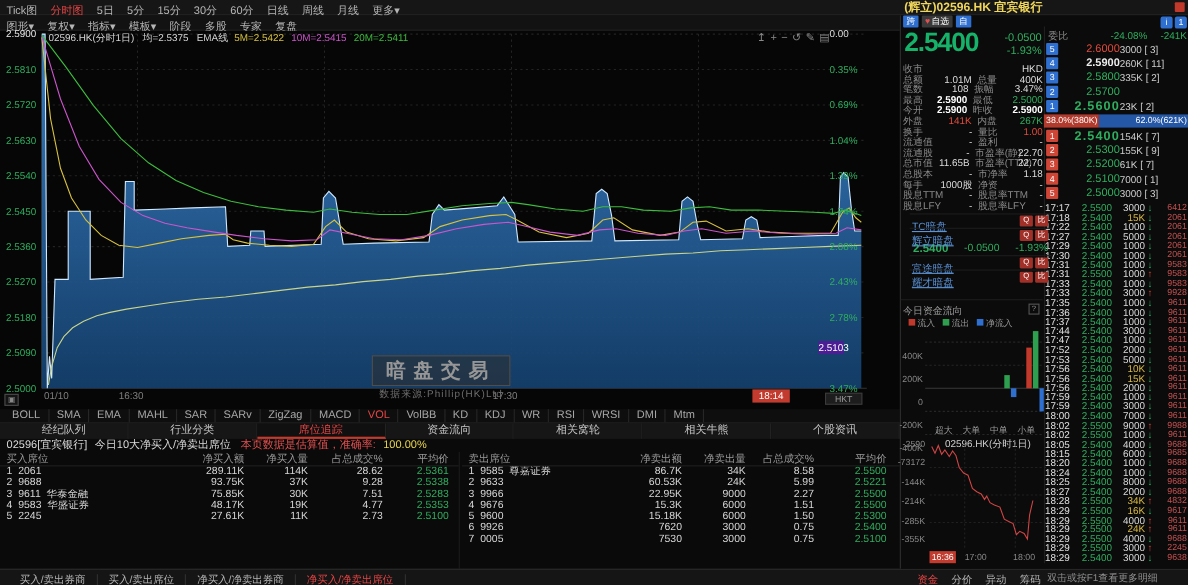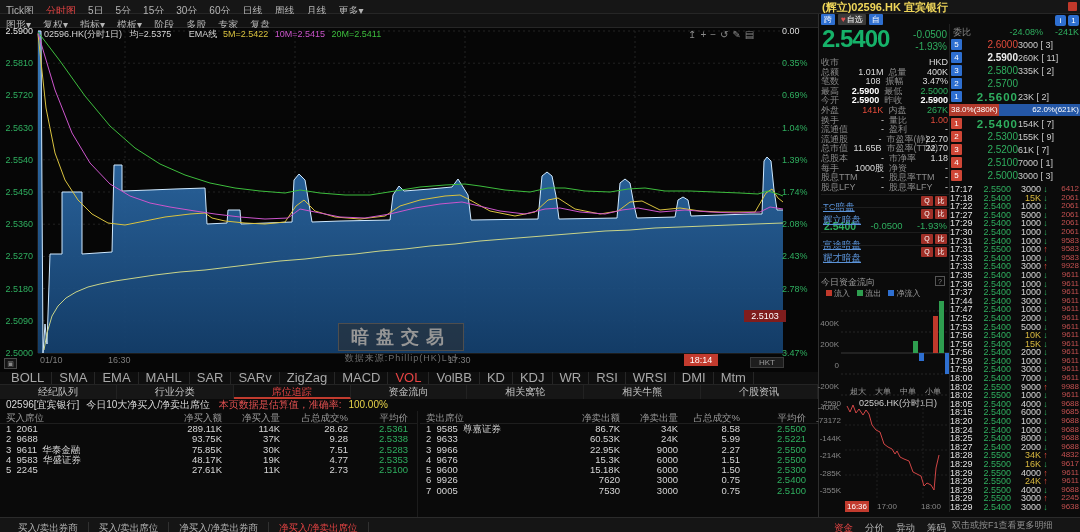--- a/index.html
+++ b/index.html
@@ -17,34 +17,34 @@
 #toolbar2{position:absolute;left:0;top:14px;width:818px;height:14px;background:#121212;border-bottom:1px solid #262626;white-space:nowrap}
 
 #chart{position:absolute;left:0;top:28px;width:818px;height:344px;background:#060606}
 #legend{position:absolute;left:44px;top:0;font-size:9px;white-space:nowrap;z-index:5}
 #legend .lw{color:#d5d5d5}#legend .l5{color:#d9c23f}#legend .l10{color:#cc55cc}#legend .l20{color:#3dbd3d}
 #chticons{position:absolute;left:688px;top:1px;z-index:5;color:#8a8a8a;font-size:10px}
 #chticons span{margin-right:4px}
 #yl{position:absolute;left:0;top:3px;width:36px;height:330px;z-index:4}
 .ylab{position:absolute;right:3px;font-size:9px;color:#2fae5f;height:10px;line-height:10px}
 .ylab.top{color:#e8e8e8}
-#yr{position:absolute;left:780px;top:3px;width:44px;height:336px;z-index:4}
+#yr{position:absolute;left:752px;top:3px;width:44px;height:336px;z-index:4}
 .yrl{position:absolute;left:2px;font-size:9px;color:#2fae5f;height:10px;line-height:10px}
 .yrl.top{color:#ddd}
-.pricetag{position:absolute;left:744px;top:282px;width:42px;height:12px;background:#7f1d1d;color:#fff;font-size:9px;line-height:12px;text-align:center;z-index:6}
+.pricetag{position:absolute;left:744px;top:282px;width:23px;height:12px;background:#4c1d95;color:#fff;font-size:9px;line-height:12px;text-align:center;z-index:6}
 .xlab{position:absolute;top:327px;font-size:9px;color:#7f7f7f;z-index:5}
 #timechip{position:absolute;left:684px;top:326px;width:34px;height:12px;background:#c23b2e;color:#fff;font-size:9px;line-height:12px;text-align:center;z-index:6}
 #hktchip{position:absolute;left:750px;top:329px;width:34px;height:11px;background:#1d1d1d;border:1px solid #3a3a3a;color:#9a9a9a;font-size:8px;line-height:9px;text-align:center;z-index:6}
 #camicon{position:absolute;left:4px;top:330px;width:13px;height:11px;border:1px solid #4a4a4a;background:#141414;color:#888;font-size:7px;line-height:10px;text-align:center;z-index:6}
 #wm{position:absolute;left:338px;top:295px;z-index:5;text-align:center}
 #wmbox{display:inline-block;border:1px solid #4e4e4e;background:rgba(45,45,45,.55);padding:1px 12px;font-size:18px;letter-spacing:7px;color:#969696;font-weight:bold}
 #wmsrc{margin-top:1px;font-size:9px;color:#6f6f6f;letter-spacing:1px}
 
 #indrow{position:absolute;left:0;top:372px;width:818px;height:13px;background:#0e0e0e;border-bottom:1px solid #242424;display:flex;align-items:center;padding-left:4px}
-.ii{font-size:13px;color:#a8a8a8;padding:0 7px;border-right:1px solid #262626;line-height:12px}
+.ii{font-size:10px;color:#a8a8a8;padding:0 7px;border-right:1px solid #262626;line-height:12px}
 .ii.act{color:#e64444}
 #sectabs{position:absolute;left:0;top:385px;width:818px;height:14px;display:flex}
 .st{flex:1;text-align:center;font-size:10px;line-height:14px;background:#161616;border-right:1px solid #222;color:#c5c5c5}
 .st.act{color:#e64444;border-bottom:2px solid #c23b2e;background:#101010}
 
 #seathead{position:absolute;left:6px;top:399px;width:812px;height:12px;font-size:10px;line-height:12px;white-space:nowrap}
 #seathead .h1{color:#dadada}#seathead .h2{color:#dadada;margin-left:4px}
 #seathead .note{color:#e05050;margin-left:6px}#seathead .acc{color:#e8d44a;margin-left:4px}
 .seat{position:absolute;top:411px;height:106px;font-size:9.5px}
 #buytable{left:0;width:418px;border-right:1px solid #1c1c1c}
@@ -101,21 +101,21 @@
 .ta{width:9px;text-align:center}
 .ta.d{color:#2fae5f}.ta.u{color:#e04b3b}
 .tbk{flex:1;text-align:right;color:#c45050;font-size:8px;padding-right:2px}
 #stats{position:absolute;left:2px;top:44px;width:127px}
 .srow{display:flex;height:9.6px;line-height:9.6px;font-size:9px;overflow:hidden}
 .sl{width:30px;color:#8b8b8b;white-space:nowrap}
 .sv{width:33px;text-align:right;color:#dcdcdc;white-space:nowrap}
 .sl.l2{width:44px;padding-left:5px}
 .sv.v2{flex:1}
 .sv.g{color:#2fae5f}.sv.r{color:#e04b3b}.sv.w{color:#fff;font-weight:bold}
-#links{position:absolute;left:2px;top:180px;width:129px}
+#links{position:absolute;left:8px;top:180px;width:129px}
 .lnk{position:relative;height:13px;border-top:1px solid #1d1d1d;padding:1px 2px}
 .lnk a{color:#5b93d8;font-size:9.5px;text-decoration:underline}
 .lic{position:absolute;top:1px;width:12px;height:10px;background:#a03028;color:#fff;font-size:7px;text-align:center;line-height:10px;border-radius:1px}
 .lic.i1{right:17px}.lic.i2{right:3px}
 .lprice{height:12px;display:flex;justify-content:space-between;font-size:9.5px;color:#2fae5f;padding:0 3px;line-height:12px}
 .lprice b{font-size:10.5px}
 #flowhead{position:absolute;left:2px;top:262px;width:126px;font-size:9px;color:#9c9c9c}
 .qicon{position:absolute;right:2px;top:0;width:10px;height:10px;border:1px solid #555;color:#888;font-size:7px;line-height:9px;text-align:center}
 #flowleg{position:absolute;left:2px;top:274px;width:127px;font-size:8px;color:#999;white-space:nowrap}
 .sq{display:inline-block;width:6px;height:6px;margin:0 2px 0 5px}
@@ -142,21 +142,21 @@
     <span id="tb1l"><span class="tbi">Tick图</span><span class="tbi act">分时图</span><span class="tbi">5日</span><span class="tbi">5分</span><span class="tbi">15分</span><span class="tbi">30分</span><span class="tbi">60分</span><span class="tbi">日线</span><span class="tbi">周线</span><span class="tbi">月线</span><span class="tbi">更多▾</span></span>
     <span id="wtitle">(辉立)02596.HK 宜宾银行</span>
     <span id="closebtn"></span>
   </div>
   <div id="toolbar2"><span class="tbi">图形▾</span><span class="tbi">复权▾</span><span class="tbi">指标▾</span><span class="tbi">模板▾</span><span class="tbi">阶段</span><span class="tbi">多股</span><span class="tbi">专家</span><span class="tbi">复盘</span></div>
 
   <div id="chart">
     <div id="legend">
       <span class="lw">02596.HK(分时1日)</span>
       <span class="lw" style="margin-left:5px">均=2.5375</span>
-      <span class="lw" style="margin-left:15px">EMA线</span>
+      <span class="lw" style="margin-left:5px">EMA线</span>
       <span class="l5" style="margin-left:3px">5M=2.5422</span>
       <span class="l10" style="margin-left:4px">10M=2.5415</span>
       <span class="l20" style="margin-left:4px">20M=2.5411</span>
     </div>
     <div id="chticons">
       <span>↥</span><span>+</span><span>−</span><span>↺</span><span>✎</span><span>▤</span>
     </div>
     <svg width="818" height="344" viewBox="0 0 818 344">
       <defs>
         <linearGradient id="gBlue" x1="0" y1="0" x2="0" y2="1">

